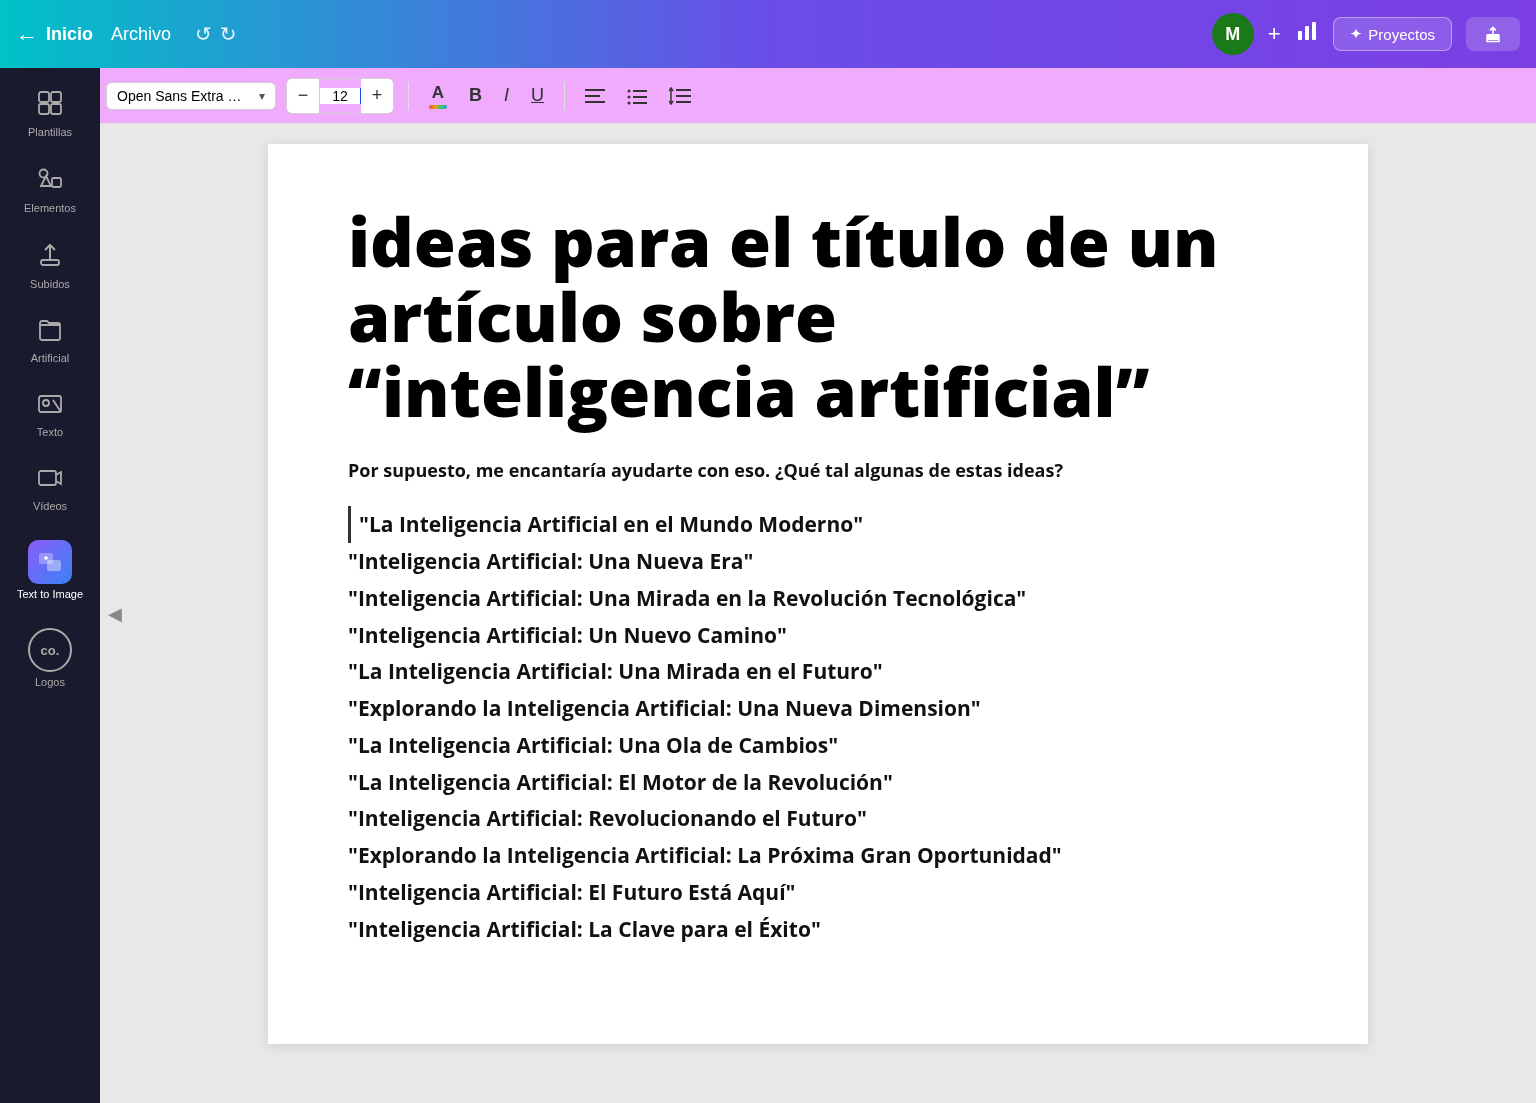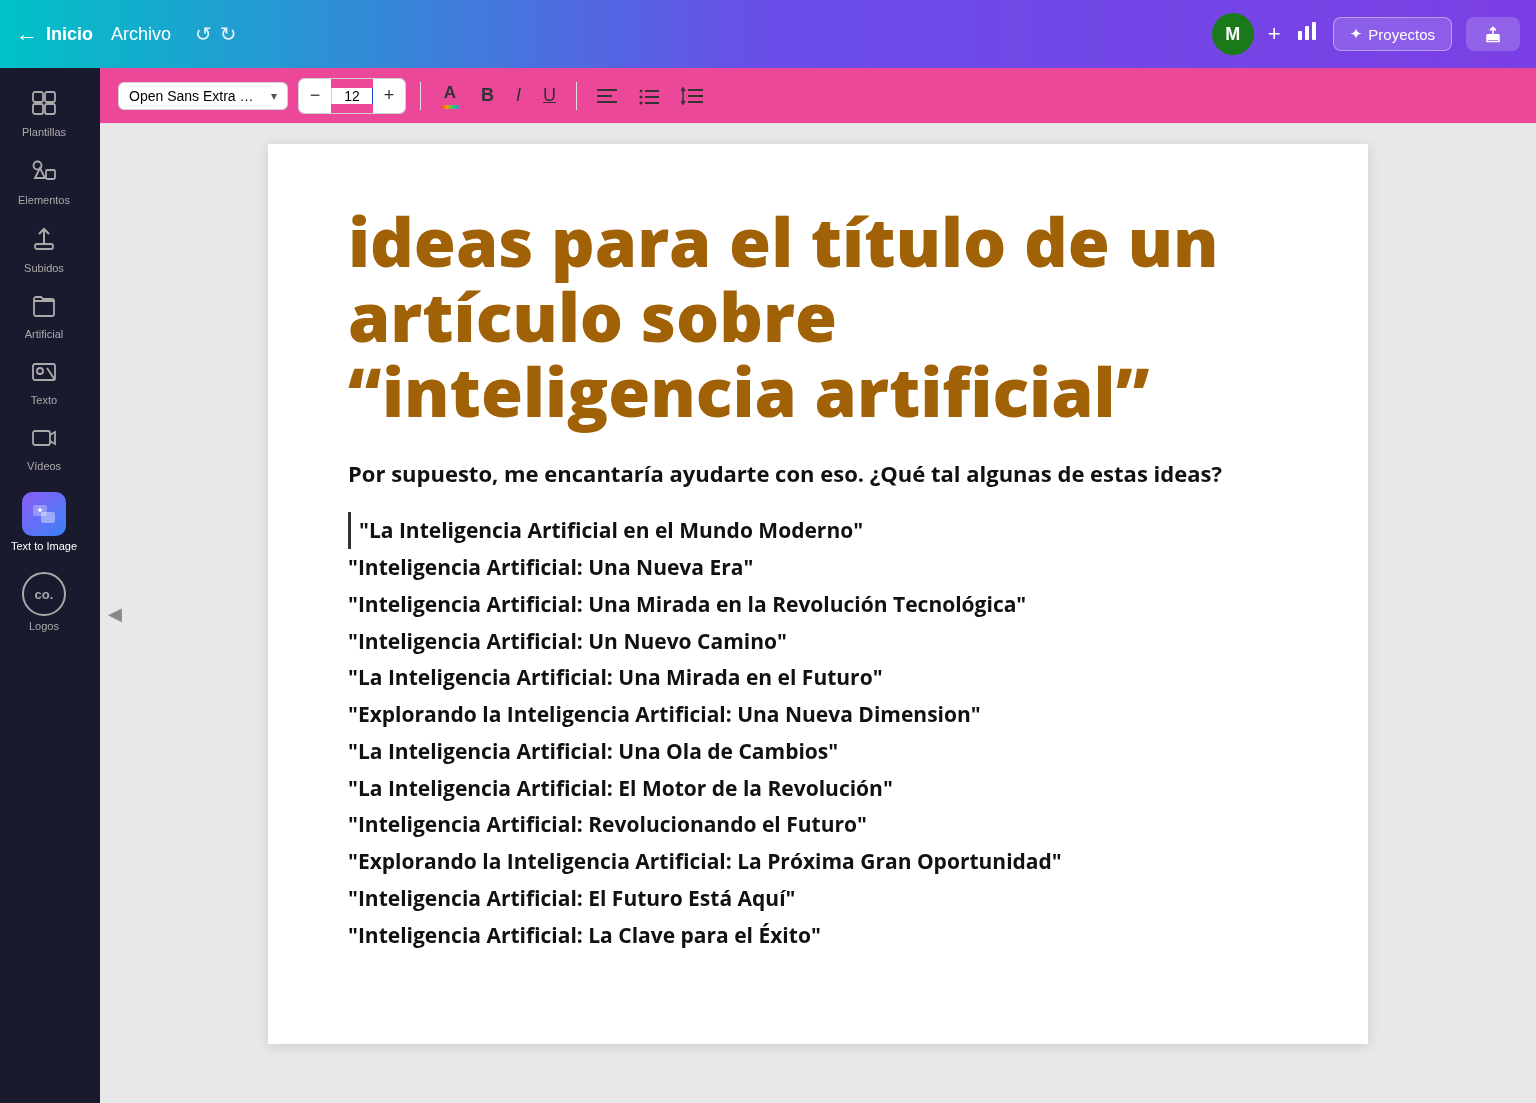--- a/index.html
+++ b/index.html
@@ -122,23 +122,23 @@
       flex: 1;
       overflow: hidden;
     }
 
     
     .sidebar {
       width: 100px;
       background: #1a1a2e;
       display: flex;
       flex-direction: column;
-      align-items: flex-start;
+      align-items: center;
       padding: 12px 0;
-      gap: 0;
+      gap: 8px;
       flex-shrink: 0;
     }
     .sidebar-item {
       display: flex;
       flex-direction: column;
       align-items: center;
       gap: 4px;
       padding: 10px 8px;
       border-radius: 10px;
       cursor: pointer;
@@ -154,25 +154,25 @@
       border-radius: 10px;
       display: flex;
       align-items: center;
       justify-content: center;
       font-size: 20px;
     }
 
     
     .toolbar {
       height: 56px;
-      background: #ec4899;
+      background: #f0abfc;
       border-bottom: 1px solid #e0e0e0;
       display: flex;
       align-items: center;
-      padding: 0 18px;
+      padding: 0 6px;
       gap: 10px;
       flex-shrink: 0;
     }
     .font-select {
       display: flex;
       align-items: center;
       gap: 6px;
       border: 1.5px solid #d0d0d0;
       border-radius: 6px;
       padding: 5px 10px;
@@ -261,26 +261,26 @@
       max-width: 1100px;
       margin: 0 auto;
       padding: 60px 80px 60px 80px;
       min-height: 900px;
       box-shadow: 0 2px 12px rgba(0,0,0,0.12);
     }
     .page-title {
       font-size: 68px;
       font-weight: 900;
       line-height: 1.1;
-      color: #a16207;
+      color: #000000;
       margin-bottom: 30px;
       font-family: 'Open Sans', Arial, sans-serif;
     }
     .page-subtitle {
-      font-size: 22px;
+      font-size: 18px;
       font-weight: 700;
       color: #111;
       margin-bottom: 24px;
       font-family: 'Open Sans', Arial, sans-serif;
     }
     .page-list {
       font-size: 21px;
       font-weight: 700;
       color: #111;
       line-height: 1.75;

